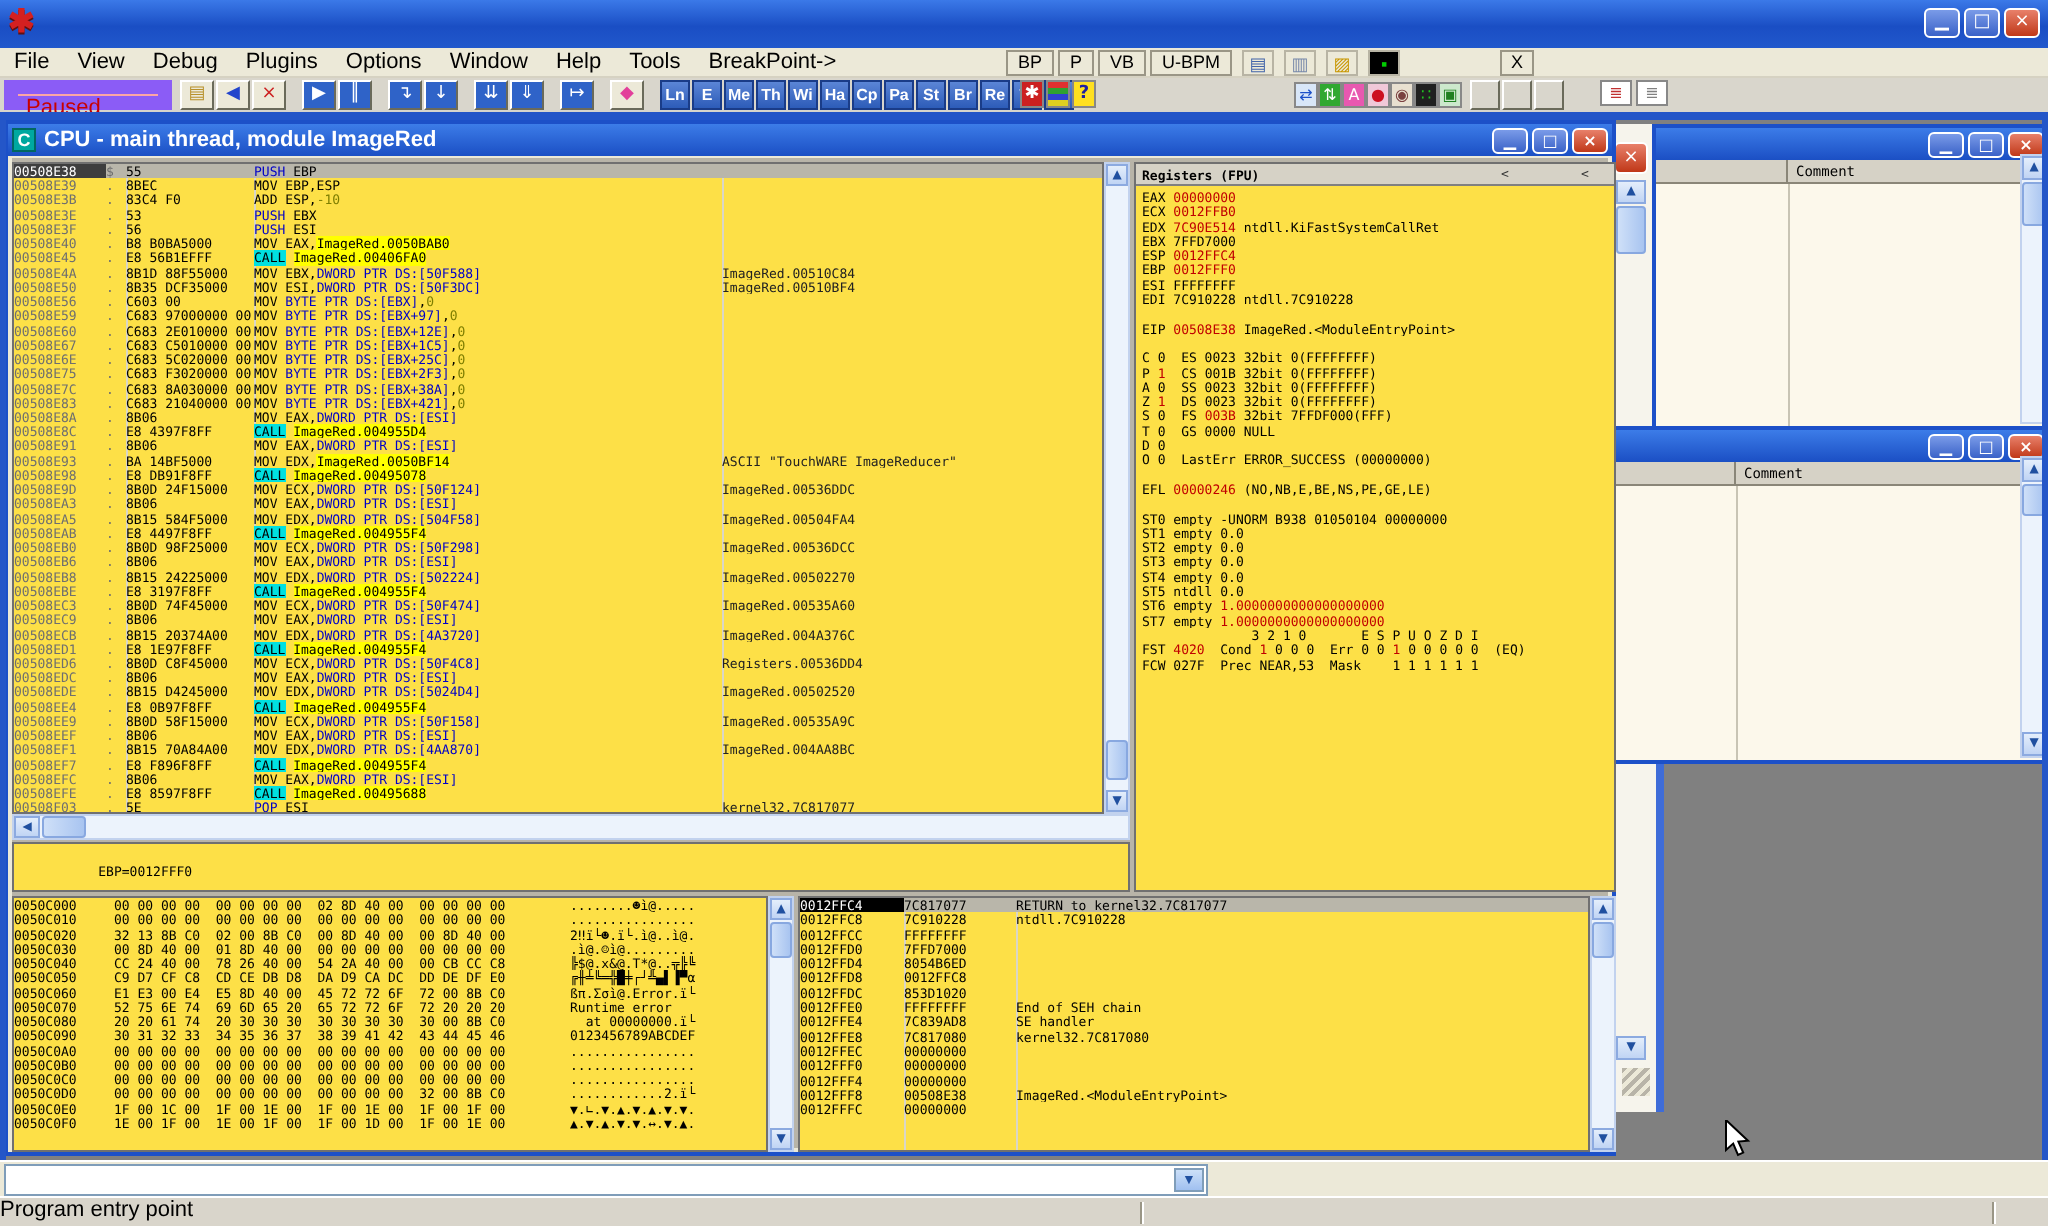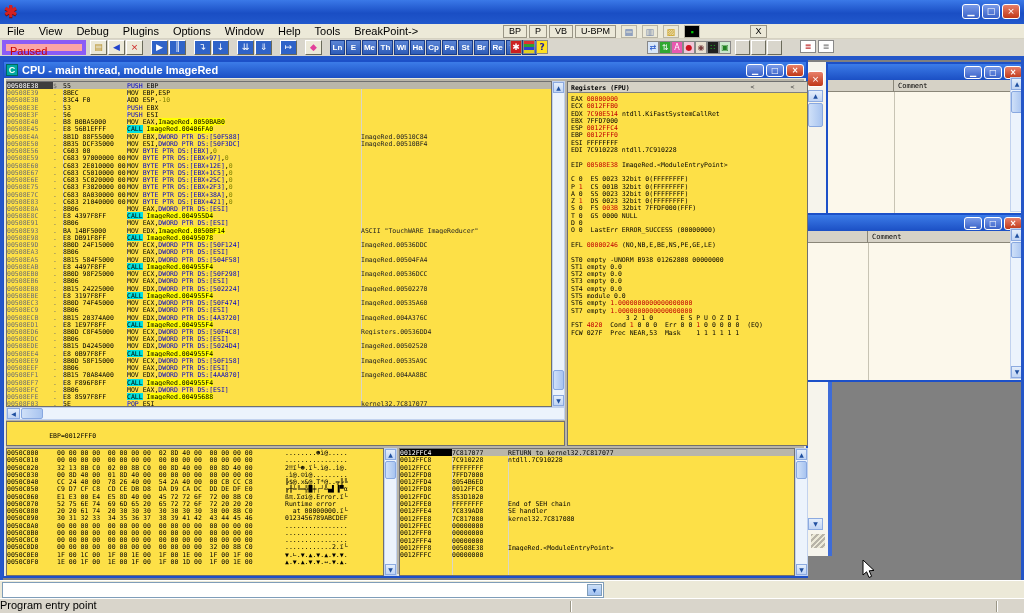--- a/index.html
+++ b/index.html
@@ -15,21 +15,21 @@
 .xpbtn{width:18px;height:15px;border:1px solid #FFFFFF;border-radius:3px;background:linear-gradient(180deg,#7A9BE8,#3A62C8);color:#fff;font-size:9px;line-height:13px;text-align:center;font-family:"DejaVu Sans",sans-serif}
 .xpbtn.close{background:linear-gradient(180deg,#E8806A,#C03818)}
 #menubar{left:0;top:24px;width:1024px;height:15px;background:#ECE9D8;border-bottom:1px solid #D6D2C2;font-size:11px}
 #menu-items{display:flex;height:15px}
 .menu-item{padding:0 7px;line-height:14px;color:#000}
 #menu-right{left:503px;top:1px;display:flex;gap:2px;align-items:flex-start;height:13px}
 .mr-btn{height:13px;border:1px solid #9A9686;background:#ECE9D8;font-size:9px;line-height:11px;padding:0 5px}
 .mr-ic{width:16px;height:13px;font-size:9px;line-height:12px;text-align:center;border:1px solid #B8B4A4}
 #mr-close{left:750px;top:1px;width:17px;height:13px;border:1px solid #9A9686;background:#ECE9D8;font-size:9px;line-height:11px;text-align:center}
 #toolbar{left:0;top:39px;width:1024px;height:17px;background:#D9D6CC}
-#paused{left:2px;top:1px;width:84px;height:15px;background:#fca5a5;color:#C80000;font-size:11px;line-height:14px;padding-left:4px;border:4px solid #8b5cf6}
+#paused{left:2px;top:1px;width:84px;height:15px;background:#fca5a5;color:#C80000;font-size:11px;line-height:14px;padding-left:4px;border:7px solid #8b5cf6}
 #tb-icons{left:90px;top:1px;display:flex}
 .tbi{width:17px;height:15px;margin-right:1px;border:1px solid;border-color:#FFFFFF #6A6A5A #6A6A5A #FFFFFF;font-size:9px;line-height:13px;text-align:center;font-family:"DejaVu Sans",sans-serif}
 .tbi.gap{margin-left:7px}
 .tbl{width:15px;height:15px;margin-right:1px;background:linear-gradient(180deg,#5B85D6,#2D5CB8);border:1px solid #1A3C88;color:#fff;font-size:8px;font-weight:bold;line-height:13px;text-align:center}
 #tb-right1{left:510px;top:1px;display:flex;gap:1px}
 .tbr{width:12px;height:14px;border:1px solid #888;font-size:9px;line-height:12px;text-align:center;font-weight:bold;font-family:"DejaVu Sans",sans-serif}
 #tb-mid{left:647px;top:2px;display:flex;gap:0px}
 .tbm{width:12px;height:13px;border:1px solid #888;font-size:8px;line-height:11px;text-align:center;font-family:"DejaVu Sans",sans-serif}
 #tb-gray{left:735px;top:1px;display:flex;gap:1px}
 .tbg{width:15px;height:15px;background:#D9D6CC;border:1px solid;border-color:#FFFFFF #6A6A5A #6A6A5A #FFFFFF}
@@ -344,26 +344,26 @@
               <div class="regline"><span>P </span><span class="r">1</span><span>  CS 001B 32bit 0(FFFFFFFF)</span></div>
               <div class="regline"><span>A 0  SS 0023 32bit 0(FFFFFFFF)</span></div>
               <div class="regline"><span>Z </span><span class="r">1</span><span>  DS 0023 32bit 0(FFFFFFFF)</span></div>
               <div class="regline"><span>S 0  FS </span><span class="r">003B</span><span> 32bit 7FFDF000(FFF)</span></div>
               <div class="regline"><span>T 0  GS 0000 NULL</span></div>
               <div class="regline"><span>D 0</span></div>
               <div class="regline"><span>O 0  LastErr ERROR_SUCCESS (00000000)</span></div>
               <div class="regline"></div>
               <div class="regline"><span>EFL </span><span class="r">00000246</span><span> (NO,NB,E,BE,NS,PE,GE,LE)</span></div>
               <div class="regline"></div>
-              <div class="regline"><span>ST0 empty -UNORM B938 01262808 00000000</span></div>
+              <div class="regline"><span>ST0 empty -UNORM B938 01050104 00000000</span></div>
               <div class="regline"><span>ST1 empty 0.0</span></div>
               <div class="regline"><span>ST2 empty 0.0</span></div>
               <div class="regline"><span>ST3 empty 0.0</span></div>
               <div class="regline"><span>ST4 empty 0.0</span></div>
-              <div class="regline"><span>ST5 module 0.0</span></div>
+              <div class="regline"><span>ST5 ntdll 0.0</span></div>
               <div class="regline"><span>ST6 empty </span><span class="r">1.0000000000000000000</span></div>
               <div class="regline"><span>ST7 empty </span><span class="r">1.0000000000000000000</span></div>
               <div class="regline"><span>              3 2 1 0       E S P U O Z D I</span></div>
               <div class="regline"><span>FST </span><span class="r">4020</span><span>  Cond </span><span class="r">1</span><span> 0 0 0  Err 0 0 </span><span class="r">1</span><span> 0 0 0 0 0  (EQ)</span></div>
               <div class="regline"><span>FCW 027F  Prec NEAR,53  Mask    1 1 1 1 1 1</span></div>
             </div>
         </div>
 
         <div class="pane" id="infopane">
           <span>EBP=0012FFF0</span>

